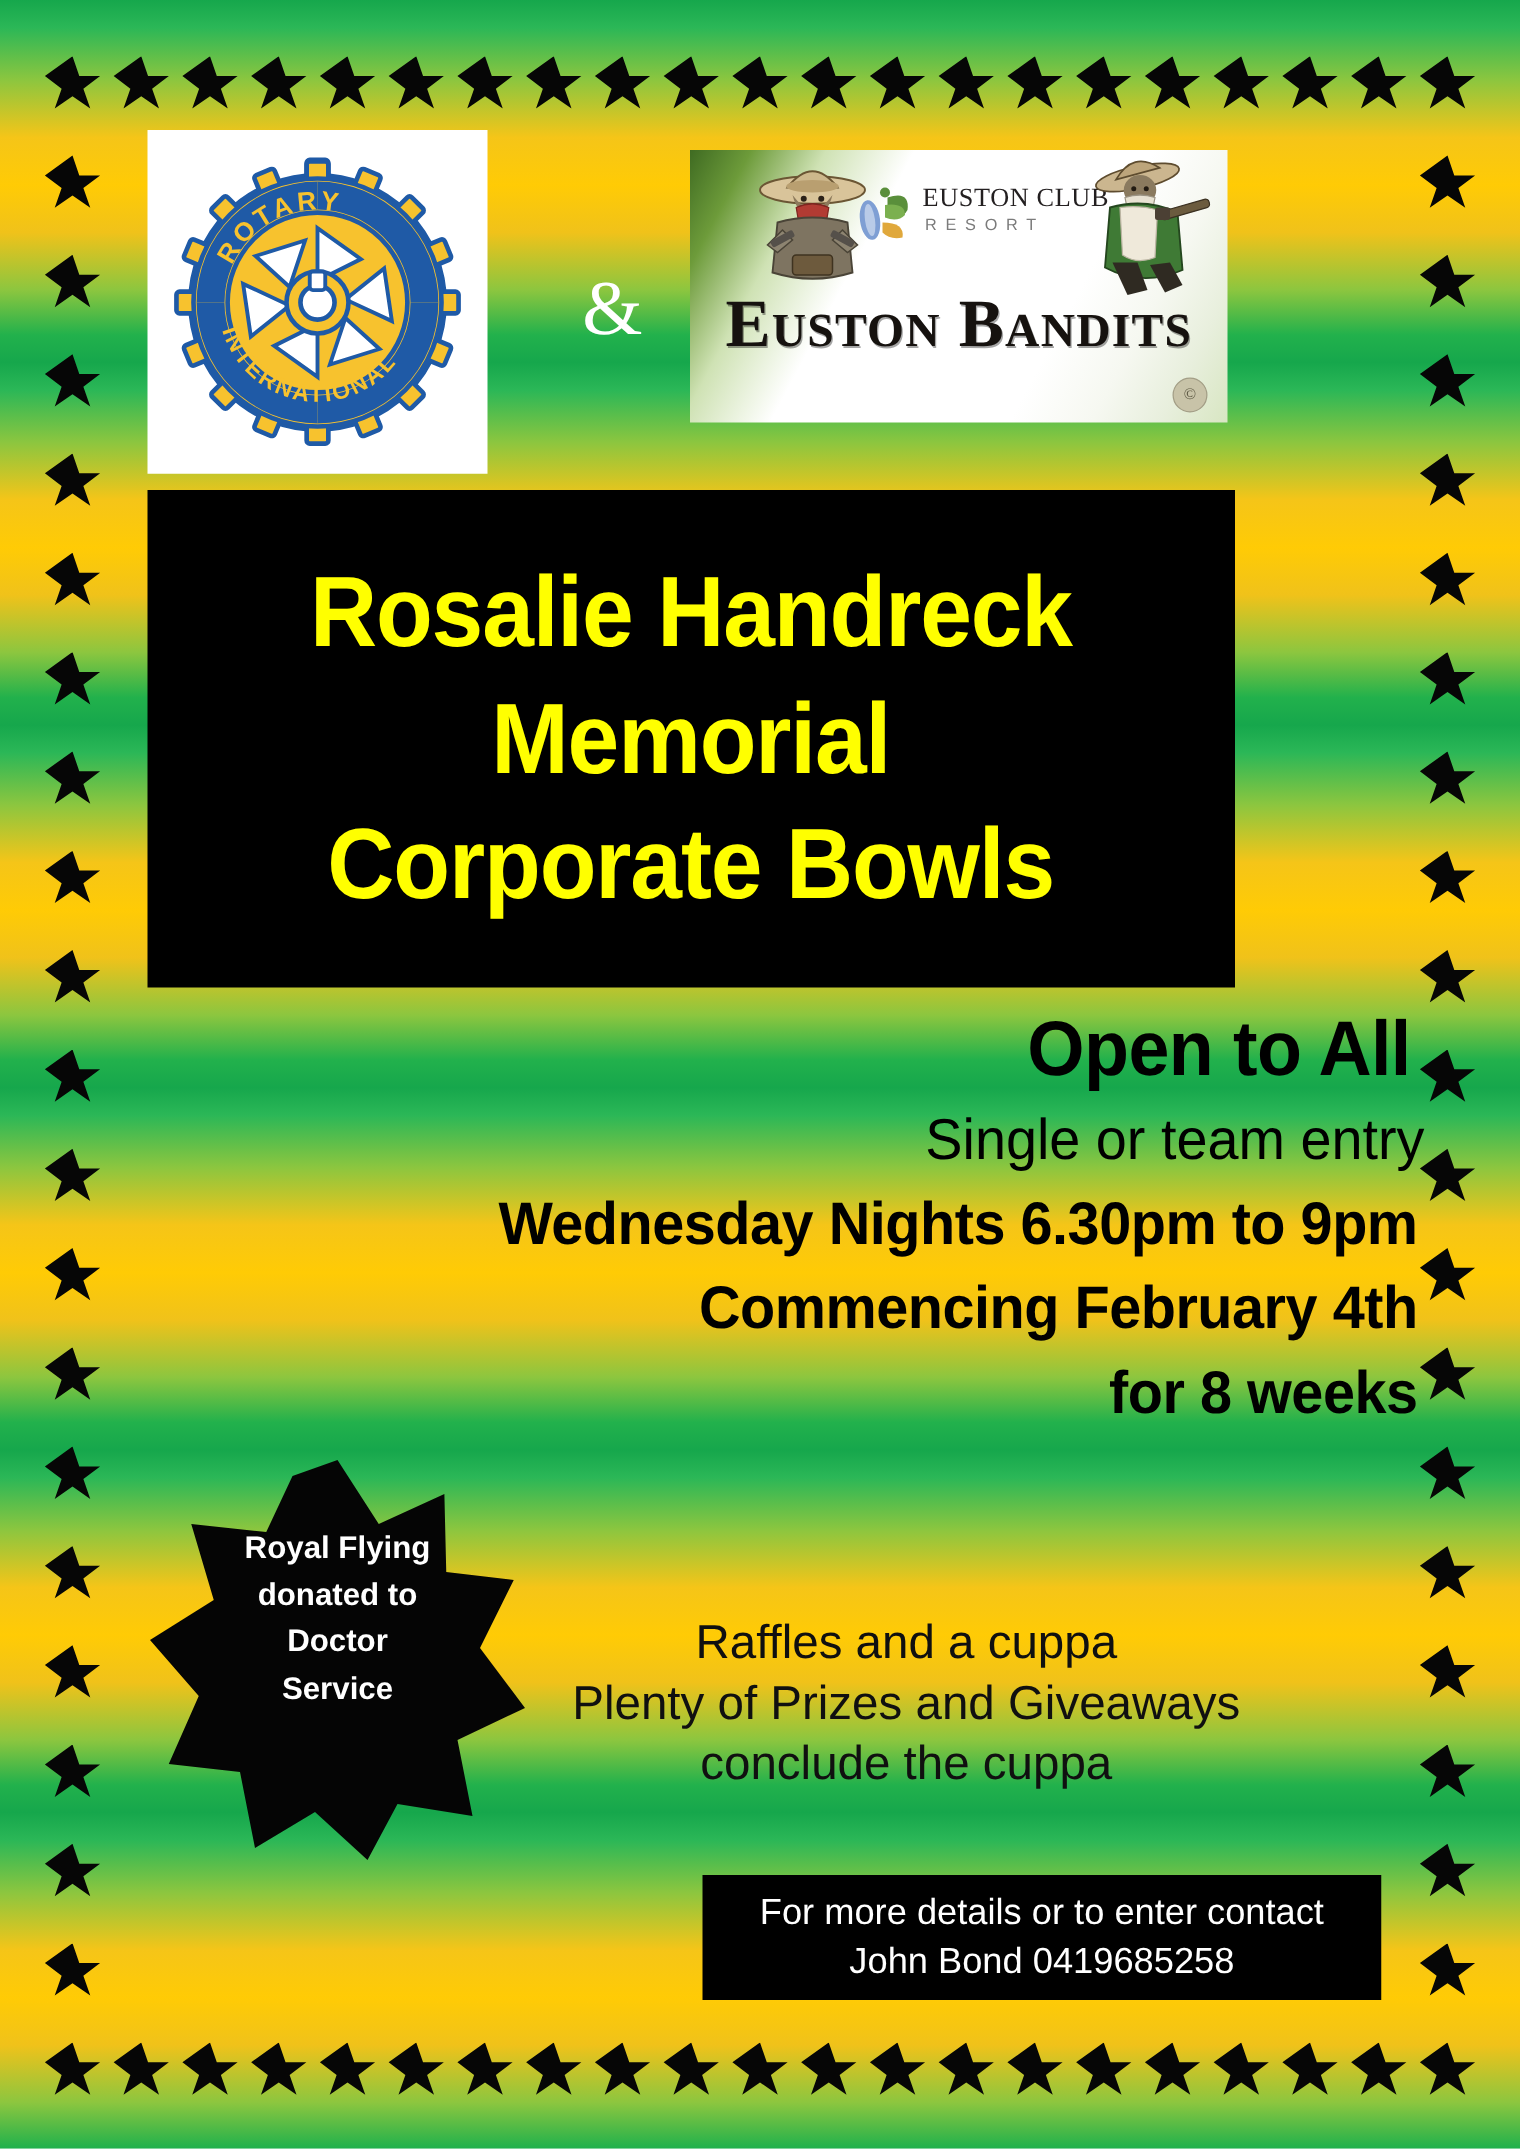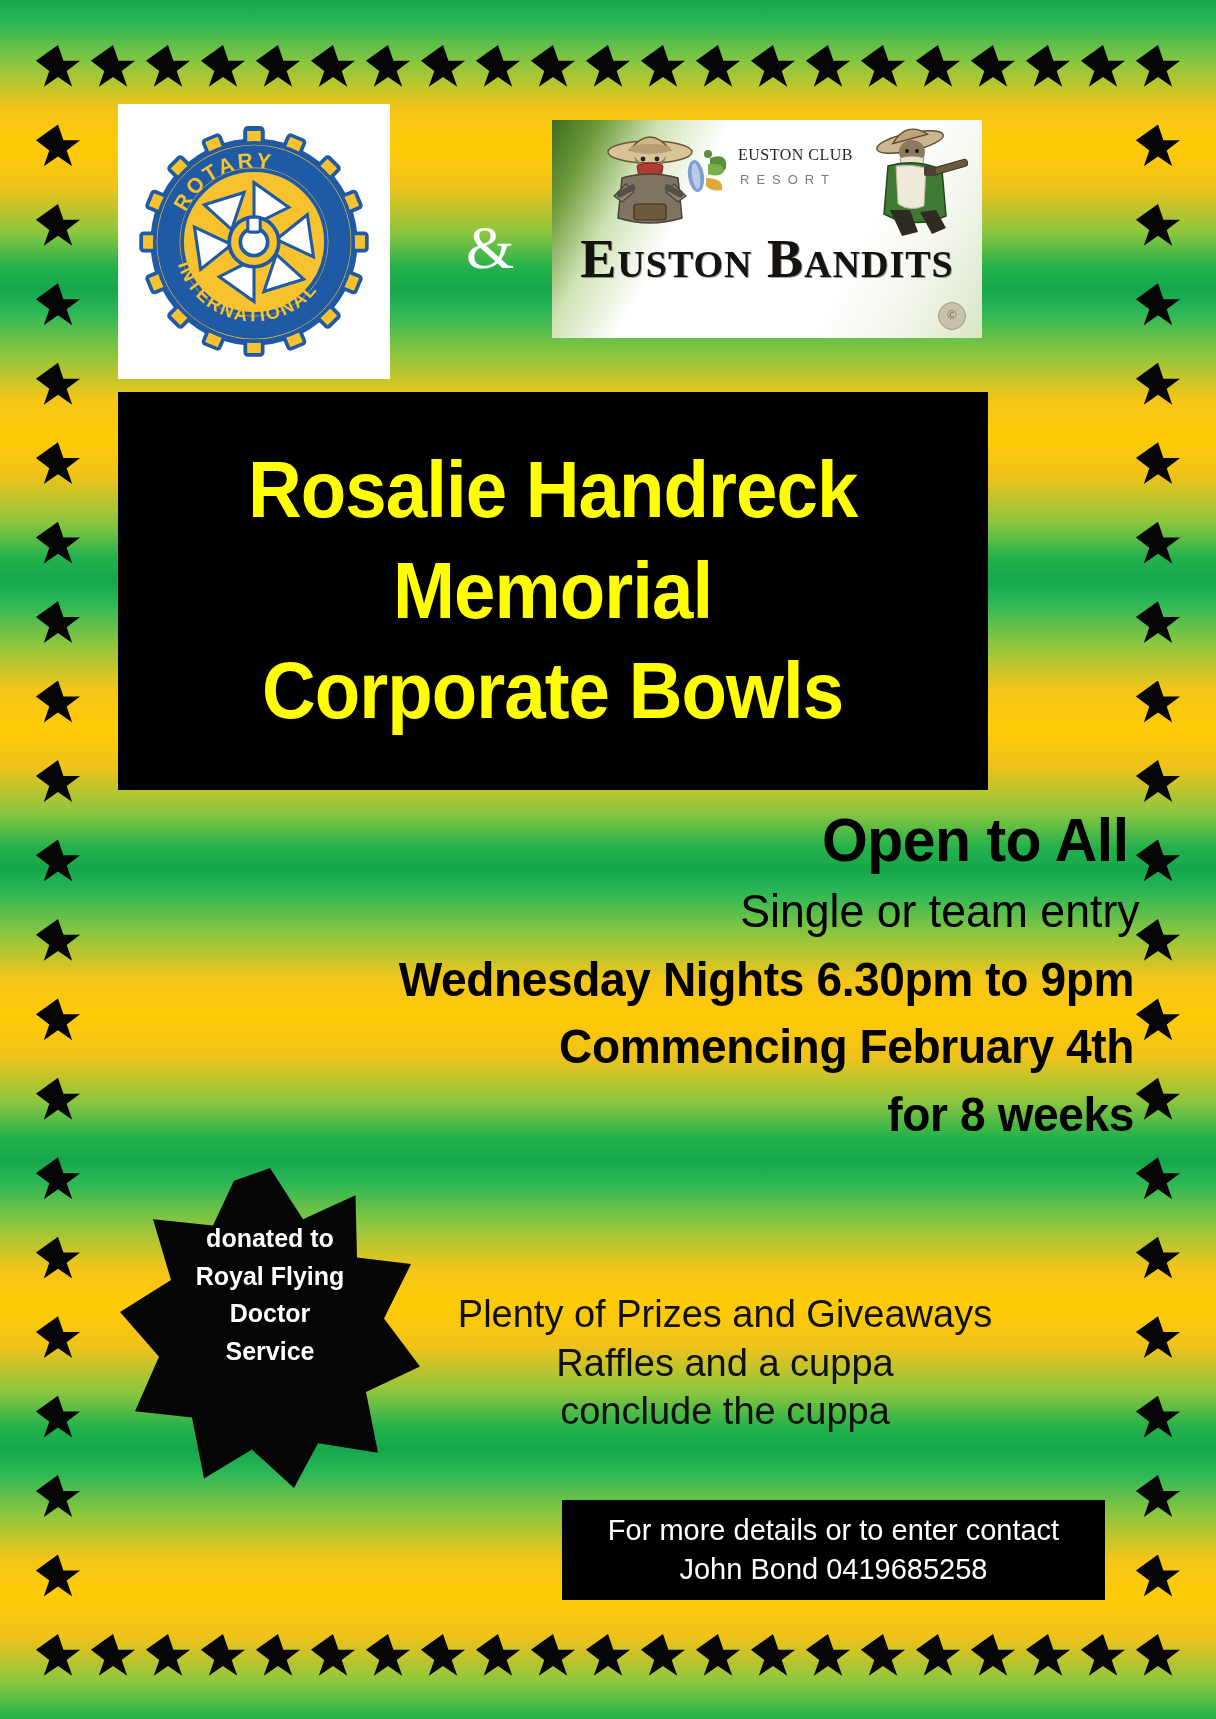--- a/index.html
+++ b/index.html
@@ -136,21 +136,21 @@
   }
   #euston-club-mark .leafmark {
     position: absolute;
     left: 0; top: 4px;
     width: 52px; height: 50px;
   }
   #euston-club-mark .ecr-line1 {
     position: absolute;
     left: 58px; top: 4px;
     font-family: "Liberation Serif", serif;
-    font-size: 16px;
+    font-size: 21px;
     letter-spacing: 0.5px;
     color: #231f20;
     white-space: nowrap;
   }
   #euston-club-mark .ecr-line2 {
     position: absolute;
     left: 60px; top: 30px;
     font-family: "Liberation Sans", sans-serif;
     font-size: 13px;
     letter-spacing: 7px;
@@ -744,30 +744,30 @@
 
   <div id="body-copy">
     <div class="line-open-to-all">Open to All</div>
     <div class="line-single-entry">Single or team entry</div>
     <div class="line-wednesday">Wednesday Nights 6.30pm to 9pm</div>
     <div class="line-commencing">Commencing February 4th</div>
     <div class="line-weeks">for 8 weeks</div>
   </div>
 
   <div id="detail-block">
+    <div class="detail-line">Raffles and a cuppa</div>
     <div class="detail-line">Plenty of Prizes and Giveaways</div>
-    <div class="detail-line">Raffles and a cuppa</div>
     <div class="detail-line">conclude the cuppa</div>
   </div>
 
   <div id="starburst">
     <div class="burst-shape"></div>
     <div class="burst-text">
+      <div>Royal Flying</div>
       <div>donated to</div>
-      <div>Royal Flying</div>
       <div>Doctor</div>
       <div>Service</div>
     </div>
   </div>
 
   <div id="contact-box">
     <div class="contact-line">For more details or to enter contact</div>
     <div class="contact-line">John Bond 0419685258</div>
   </div>
 

